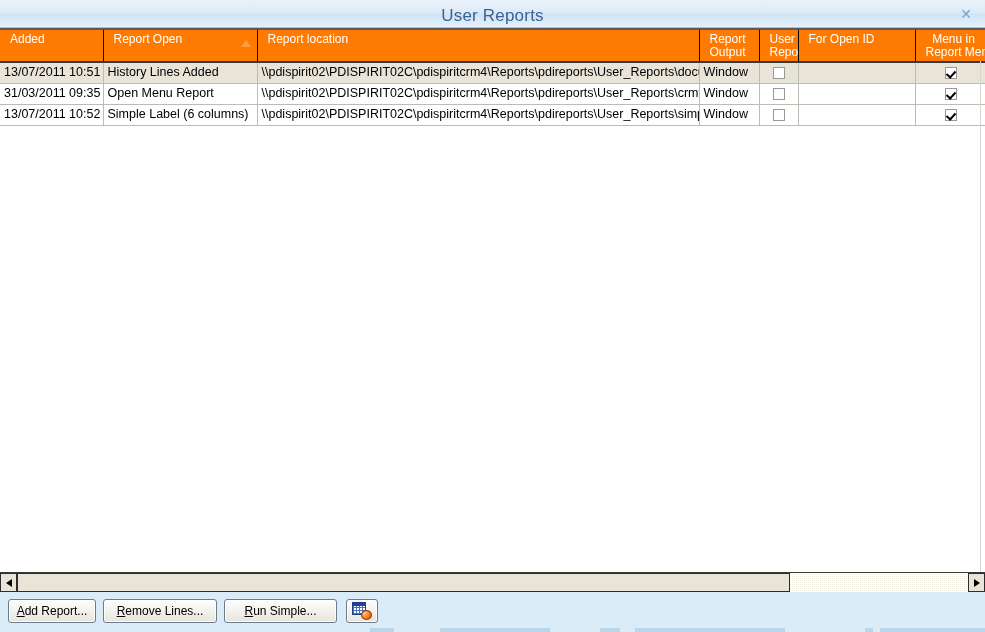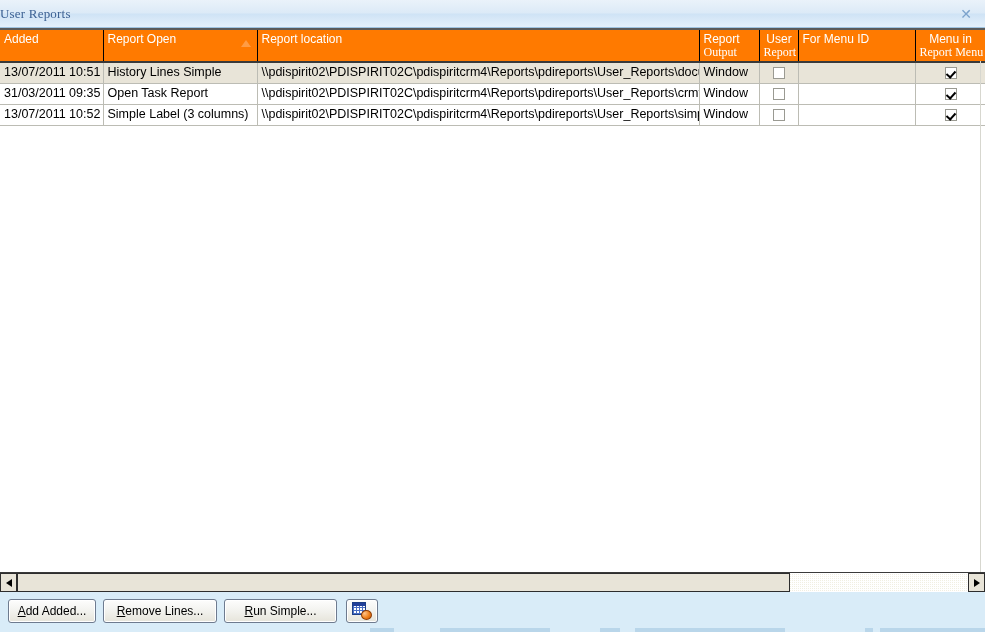--- a/index.html
+++ b/index.html
@@ -27,24 +27,24 @@
     left: 0; top: 0;
     width: 985px;
     height: 28px;
     background: linear-gradient(to bottom, #eaf2fa 0%, #dceaf7 48%, #cfe3f5 52%, #e4f0fb 100%);
     border-bottom: 1px solid #9fc3e0;
     box-sizing: border-box;
   }
   .titlebar-text {
     position: absolute;
     left: 0; right: 0; top: 6px;
-    font-size: 13px;
+    text-align: center;
+    font-size: 17px;
     color: #3c6193;
     letter-spacing: 0.2px;
-    font-family: Liberation Serif, serif;
   }
   .close-btn {
     position: absolute;
     right: 6px; top: 3px;
     width: 26px; height: 22px;
     display: flex;
     align-items: center;
     justify-content: center;
     font-size: 14px;
     color: #7ba2cc;
@@ -70,33 +70,33 @@
     width: 985px;
     font-size: 12px;
   }
 
   table.grid th {
     background: #FF7A00;
     color: #ffffff;
     font-weight: normal;
     text-align: left;
     vertical-align: top;
-    padding: 3px 3px 2px 4px;
+    padding: 3px 3px 2px 10px;
     height: 30px;
     border-right: 1px solid #000000;
     border-bottom: 2px solid #3a3a3a;
     font-size: 12px;
     line-height: 13px;
     overflow: hidden;
     white-space: nowrap;
     position: relative;
     box-sizing: border-box;
   }
   table.grid th.center { text-align: center; }
-  table.grid th .hdr-l2 { display: block; font-family: Liberation Serif, serif; }
+  table.grid th .hdr-l2 { display: block; }
 
   .sort-indicator {
     position: absolute;
     right: 6px;
     top: 10px;
     width: 0; height: 0;
     border-left: 5px solid transparent;
     border-right: 5px solid transparent;
     border-bottom: 7px solid #ff9c44;
   }
@@ -301,50 +301,50 @@
           </th>
           <th>
             <span>Report</span>
             <span class="hdr-l2">Output</span>
           </th>
           <th class="center">
             <span>User</span>
             <span class="hdr-l2">Report</span>
           </th>
           <th>
-            <span>For Menu ID</span>
+            <span>For Open ID</span>
           </th>
           <th class="center">
             <span>Menu in</span>
             <span class="hdr-l2">Report Menu</span>
           </th>
         </tr>
       </thead>
       <tbody>
         <tr class="row-selected">
           <td>13/07/2011 10:51 A</td>
-          <td>History Lines Simple</td>
+          <td>History Lines Added</td>
           <td>\\pdispirit02\PDISPIRIT02C\pdispiritcrm4\Reports\pdireports\User_Reports\documentlines_</td>
           <td>Window</td>
           <td class="center"><span class="chk"></span></td>
           <td></td>
           <td class="center"><span class="chk on"></span></td>
         </tr>
         <tr>
           <td>31/03/2011 09:35 A</td>
-          <td>Open Task Report</td>
+          <td>Open Menu Report</td>
           <td>\\pdispirit02\PDISPIRIT02C\pdispiritcrm4\Reports\pdireports\User_Reports\crmtasklistdate.l</td>
           <td>Window</td>
           <td class="center"><span class="chk"></span></td>
           <td></td>
           <td class="center"><span class="chk on"></span></td>
         </tr>
         <tr>
           <td>13/07/2011 10:52 A</td>
-          <td>Simple Label (3 columns)</td>
+          <td>Simple Label (6 columns)</td>
           <td>\\pdispirit02\PDISPIRIT02C\pdispiritcrm4\Reports\pdireports\User_Reports\simplelabel.fr3</td>
           <td>Window</td>
           <td class="center"><span class="chk"></span></td>
           <td></td>
           <td class="center"><span class="chk on"></span></td>
         </tr>
       </tbody>
     </table>
   </div>
 
@@ -355,21 +355,21 @@
       </div>
     <div class="hs-thumb"></div>
     <div class="hs-btn right">
         <span class="arr-r"></span>
       </div>
   </div>
 
   <div class="btnbar">
     <div class="btn btn-add">
       <span class="acc">A</span>
-        <span>dd Added...</span>
+        <span>dd Report...</span>
     </div>
     <div class="btn btn-remove">
       <span class="acc">R</span>
         <span>emove Lines...</span>
     </div>
     <div class="btn btn-run">
       <span class="acc">R</span>
         <span>un Simple...</span>
     </div>
     <div class="btn btn-icon">

